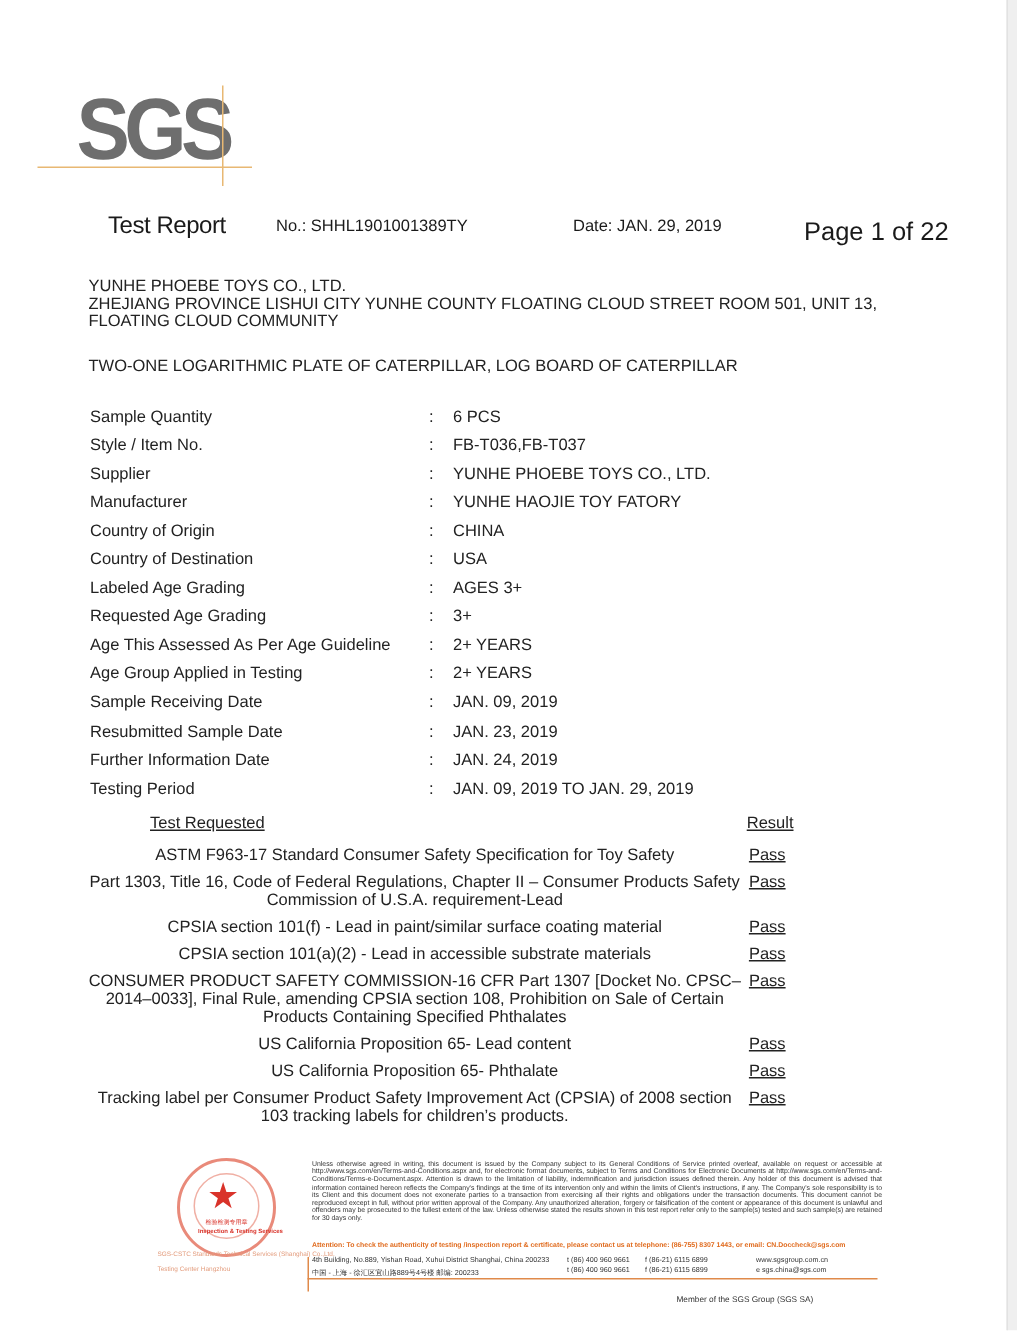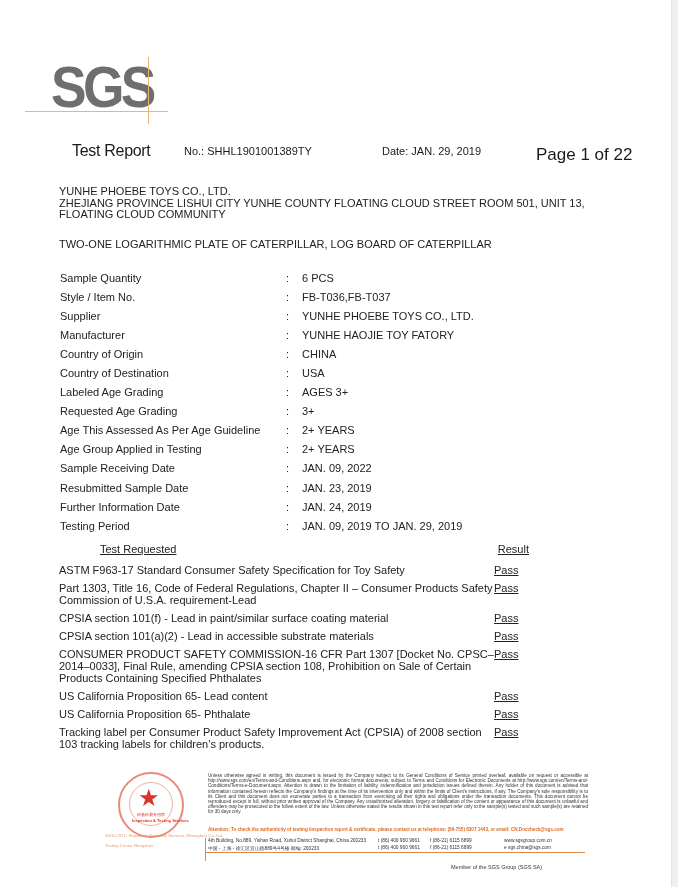--- a/index.html
+++ b/index.html
@@ -39,21 +39,21 @@
   .details { position: absolute; left: 60px; top: 268px; width: 520px; }
   .drow { display: flex; height: 19.1px; align-items: center; font-size: 11px; color: #222; }
   .dlabel { width: 226px; }
   .dcolon { width: 16px; }
   .dvalue { flex: 1; }
 
   
   .tests { position: absolute; left: 59px; top: 543px; width: 470px; font-size: 11px; color: #222; }
   .thead { display: flex; height: 15px; margin-left: 41px; }
   .thead .tname, .thead .tres { text-decoration: underline; }
-  .trow { display: flex; margin-top: 6px; }
+  .trow { display: flex; margin-top: 6px; text-align: center; }
   .tname { width: 435px; line-height: 12px; }
   .tres { flex: 1; text-decoration: underline; line-height: 12px; }
   .thead .tres { padding-left: 0; }
 
   
   .stamp { position: absolute; left: 105px; top: 772px; width: 100px; height: 80px; }
   .stamp-circle {
     position: absolute; left: 13px; top: 0; width: 66px; height: 66px;
     border: 2px solid #e98a7a; border-radius: 50%; box-sizing: border-box;
   }
@@ -148,21 +148,21 @@
       <span class="dvalue">2+ YEARS</span>
     </div>
   <div class="drow">
       <span class="dlabel">Age Group Applied in Testing</span>
       <span class="dcolon">:</span>
       <span class="dvalue">2+ YEARS</span>
     </div>
   <div class="drow">
       <span class="dlabel">Sample Receiving Date</span>
       <span class="dcolon">:</span>
-      <span class="dvalue">JAN. 09, 2022</span>
+      <span class="dvalue">JAN. 09, 2019</span>
     </div>
   <div class="drow">
       <span class="dlabel">Resubmitted Sample Date</span>
       <span class="dcolon">:</span>
       <span class="dvalue">JAN. 23, 2019</span>
     </div>
   <div class="drow">
       <span class="dlabel">Further Information Date</span>
       <span class="dcolon">:</span>
       <span class="dvalue">JAN. 24, 2019</span>

